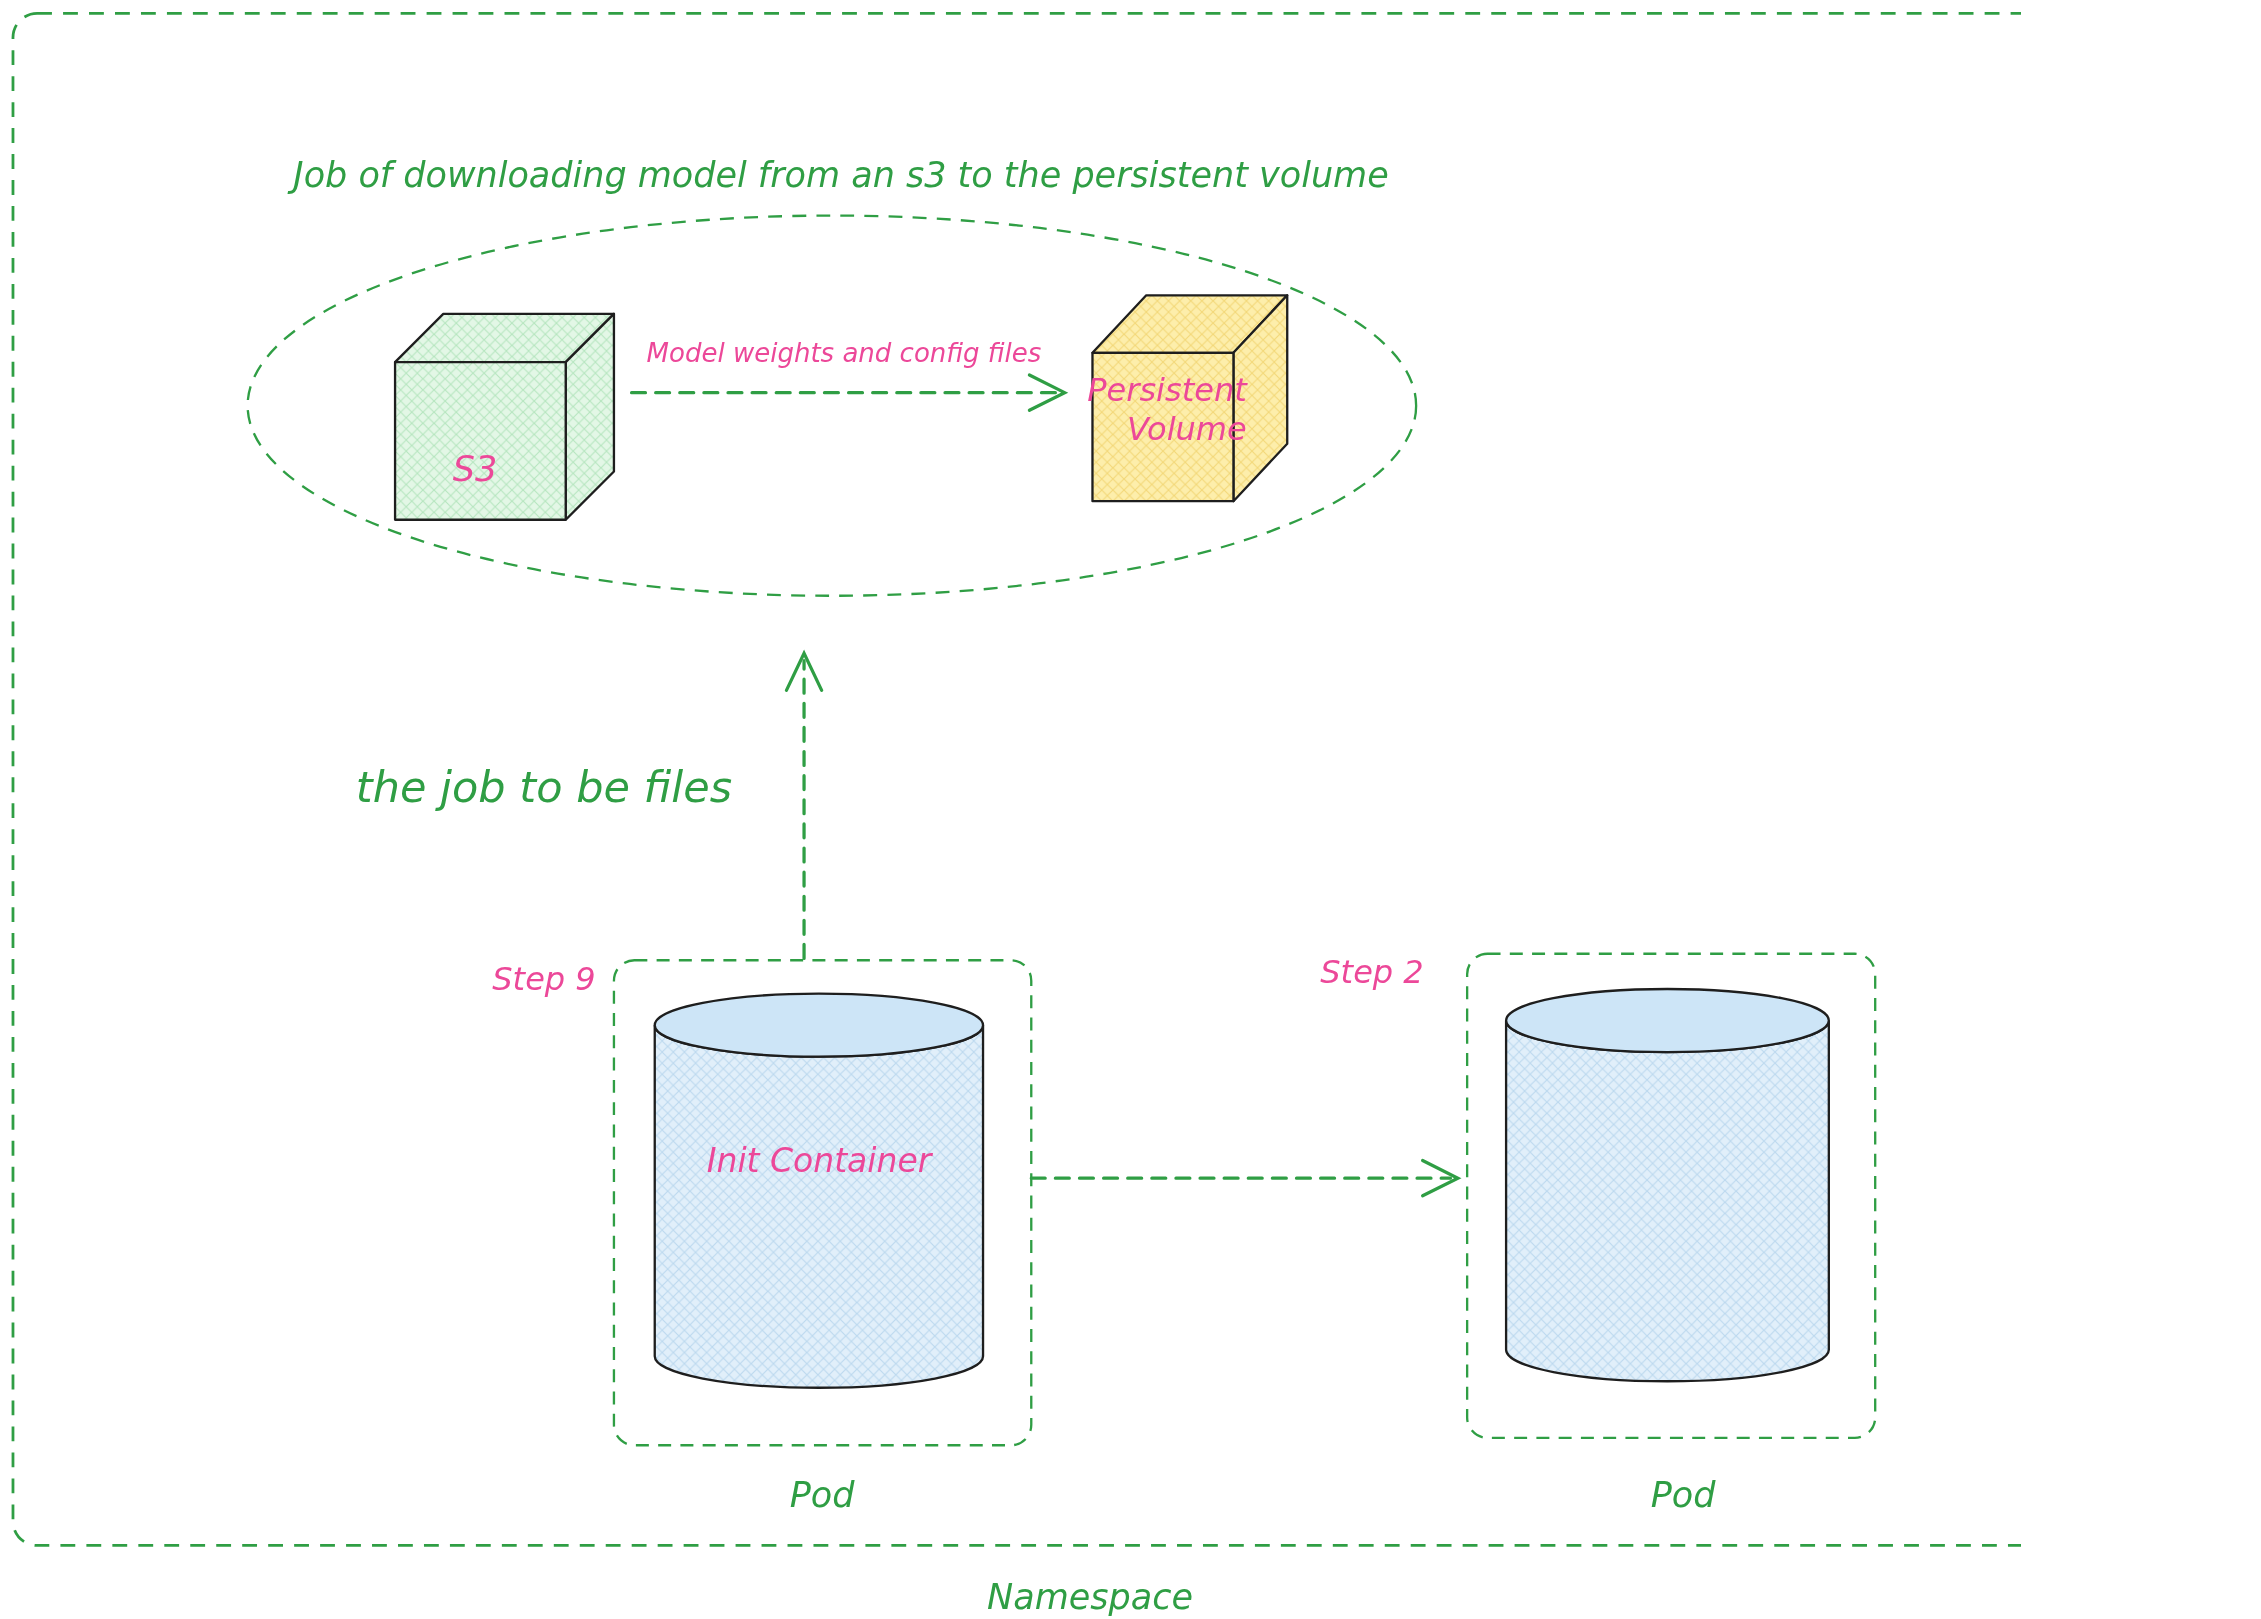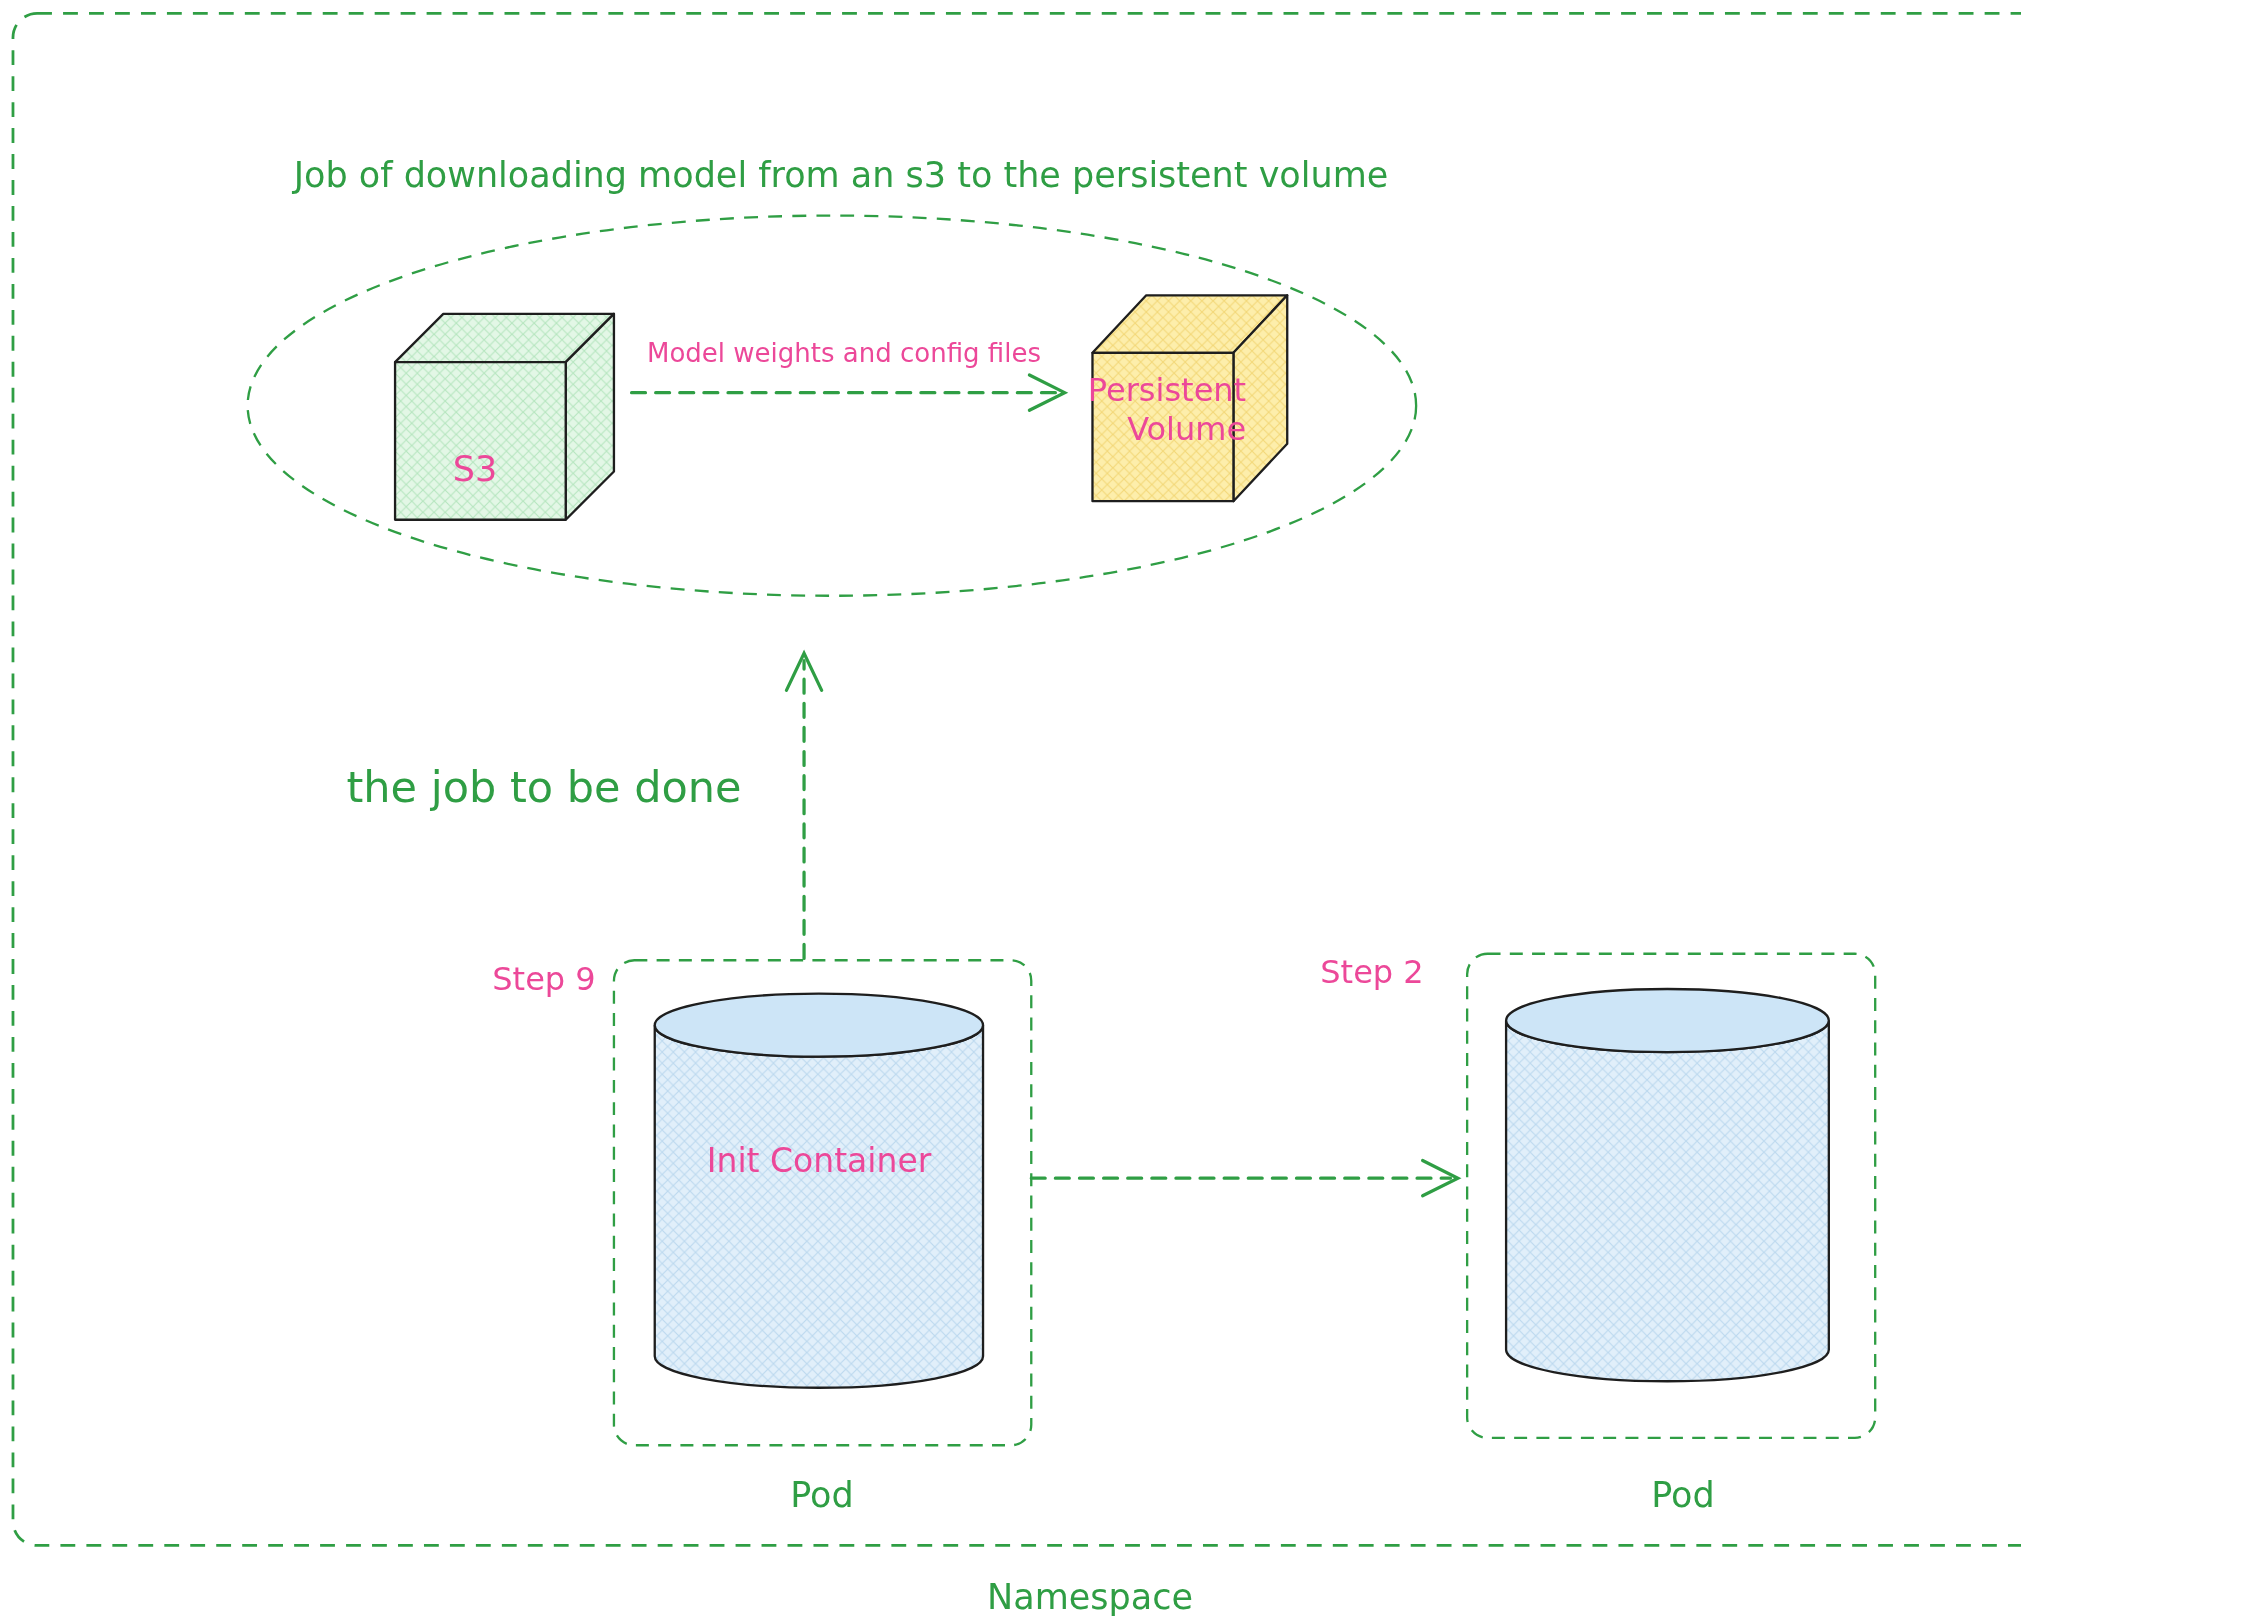--- a/index.html
+++ b/index.html
@@ -3,20 +3,21 @@
 <meta charset="utf-8">
 <style>
   html, body { margin: 0; padding: 0; background: #ffffff; }
   .stage {
     position: relative;
     width: 2021px;
     height: 1620px;
     background: #ffffff;
     font-family: "DejaVu Sans", sans-serif;
     overflow: hidden;
+    font-style: italic;
   }
   svg.layer { position: absolute; left: 0; top: 0; }
   .txt {
     position: absolute;
     transform: translate(-50%, -50%);
     text-align: center;
     white-space: nowrap;
     line-height: 1.22;
   }
   .green { color: #2f9e44; }
@@ -100,21 +101,21 @@
   <div class="txt ink f28" style="left:844px; top:354px;">Model weights and config files</div>
 
   <div class="txt ink f38" style="left:475px; top:439px;margin-top:30px;">S3</div>
 
   <div class="txt ink f34" style="left:1167px; top:410px;text-align:right;">
     <div>Persistent</div>
     <div>Volume</div>
   </div>
 
   <div class="txt green f46" style="left:544px; top:787px;">
-    <div>the job to be done</div>
+    <div>the job to be files</div>
   </div>
 
   <div class="txt ink f35" style="left:544px; top:980px;">Step 9</div>
 
   <div class="txt ink f35" style="left:1372px; top:973px;">Step 2</div>
 
   <div class="txt ink f36" style="left:819px; top:1161px;">Init Container</div>
 
 
   <div class="txt green f38" style="left:822px; top:1495px;">Pod</div>

